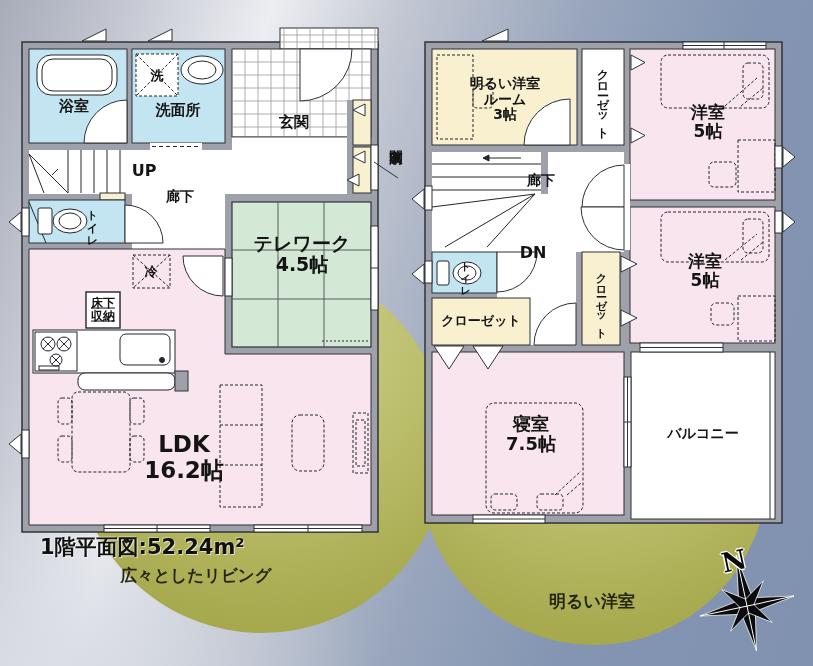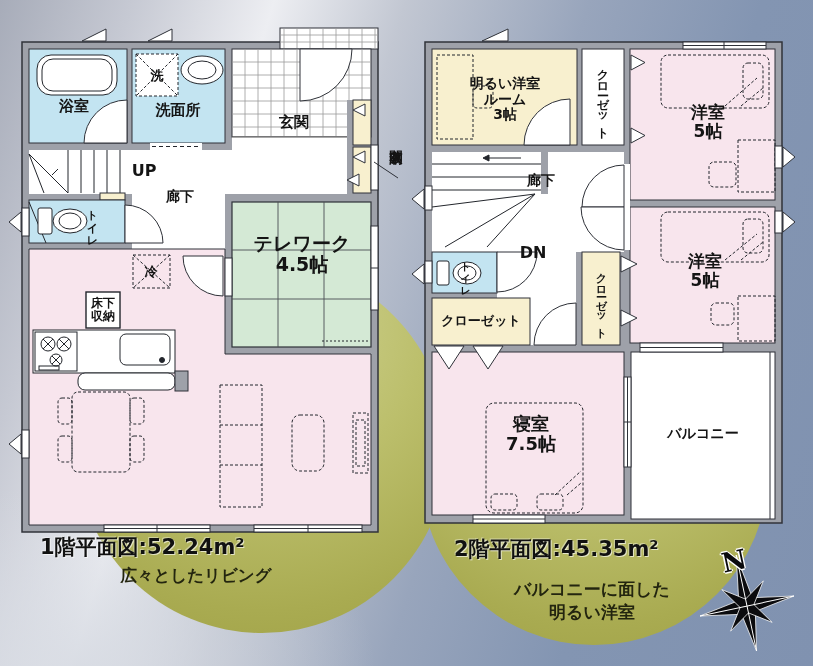--- a/index.html
+++ b/index.html
@@ -170,27 +170,31 @@
 
     <div class="lbl s15" style="left:52px;top:64px;">浴室</div>
     <div class="lbl s13" style="left:135px;top:34px;">洗</div>
     <div class="lbl s15" style="left:156px;top:68px;">洗面所</div>
     <div class="lbl s15" style="left:272px;top:80px;text-align:center;">玄関</div>
     <div class="lbl s13 v" style="left:374px;top:99px;">玄関収納</div>
     <div class="lbl s16" style="left:122px;top:129px;">UP</div>
     <div class="lbl s14" style="left:158px;top:155px;">廊下</div>
     <div class="lbl s11 v" style="left:70px;top:180px;">トイレ</div>
     <div class="lbl s13" style="left:129px;top:230px;">冷</div>
-    <div class="lbl s12" style="left:81px;top:268px;">
+    <div class="lbl s12" style="left:81px;top:268px;text-decoration:underline;">
       <span style="display:block">床下</span>
       <span style="display:block">収納</span>
     </div>
     <div class="lbl s19" style="left:280px;top:212px;">
       <span style="display:block">テレワーク</span>
       <span style="display:block">4.5帖</span>
+    </div>
+    <div class="lbl s23" style="left:162px;top:416px;">
+      <span style="display:block">LDK</span>
+      <span style="display:block">16.2帖</span>
     </div>
   </div>
 
   <div class="plan" style="left:425px;top:42px;width:357px;height:481px;">
     <svg width="389" height="513" viewBox="-16 -16 389 513">
       <rect x="0" y="0" width="357" height="481" fill="#9ea1a9" stroke="#30333a" stroke-width="1.5"></rect>
       <polygon points="57,-1 83,-1 83,-13" fill="#fff" stroke="#2e3138"></polygon>
 
       <rect x="7" y="7" width="145" height="96" fill="#f8f0cf" stroke="#2e3138"></rect>
       <rect x="157" y="7" width="42" height="96" fill="#fff" stroke="#2e3138"></rect>
@@ -299,27 +303,25 @@
       <span style="display:block">5帖</span>
     </div>
     <div class="lbl s18" style="left:106px;top:392px;">
       <span style="display:block">寝室</span>
       <span style="display:block">7.5帖</span>
     </div>
     <div class="lbl s14" style="left:278px;top:392px;">バルコニー</div>
   </div>
 
   <div class="cap" style="left:14px;top:533px;">1階平面図:52.24m²</div>
-  <div class="cap" style="left:428px;top:535px;">2階平面図:45.35m²</div>
 
   <div class="callout" style="left:196px;top:576px;font-size:16.5px;">
     <span style="display:block">広々としたリビング</span>
   </div>
   <div class="callout" style="left:592px;top:601px;font-size:17px;">
-    <span style="display:block">バルコニーに面した</span>
     <span style="display:block">明るい洋室</span>
   </div>
 
   <svg width="110" height="125" viewBox="0 0 110 125" style="position:absolute;left:698px;top:540px;">
     <g transform="rotate(-12 49 66)" fill="#0b0b0e" stroke="#fff" stroke-width=".7">
       <polygon points="49,14 56,59 97,66 56,73 49,112 42,73 1,66 42,59"></polygon>
       <polygon points="49,36 54,61 79,66 54,71 49,96 44,71 19,66 44,61" transform="rotate(45 49 66)"></polygon>
       <path d="M49,14 L49,112 M1,66 L97,66" stroke="#fff" stroke-width="1" fill="none"></path>
     </g>
   </svg>

